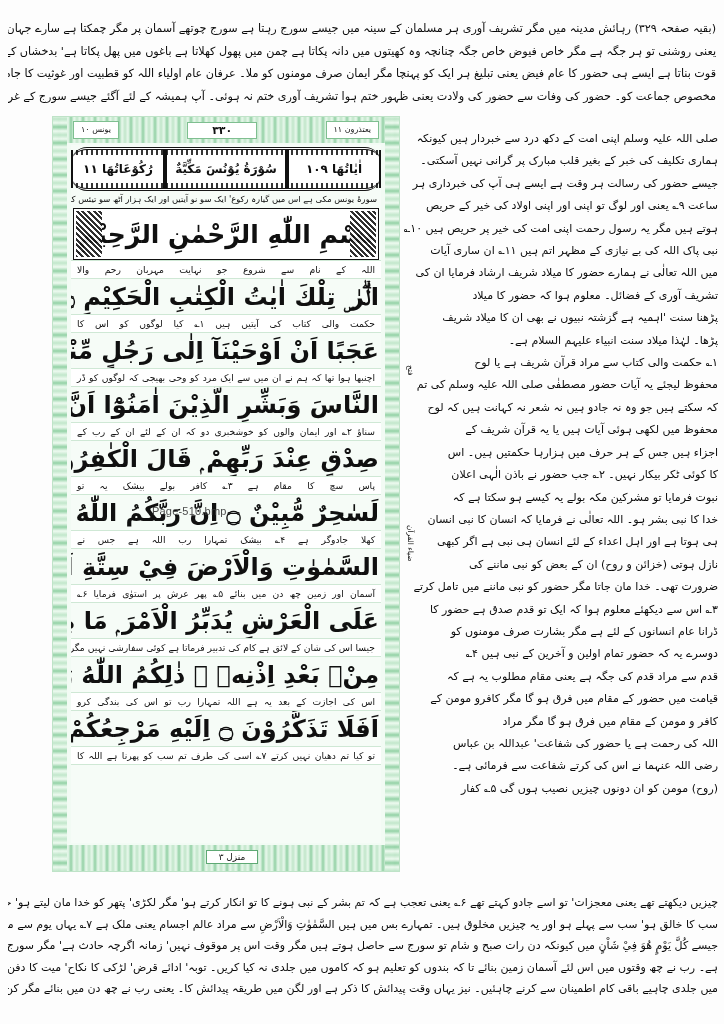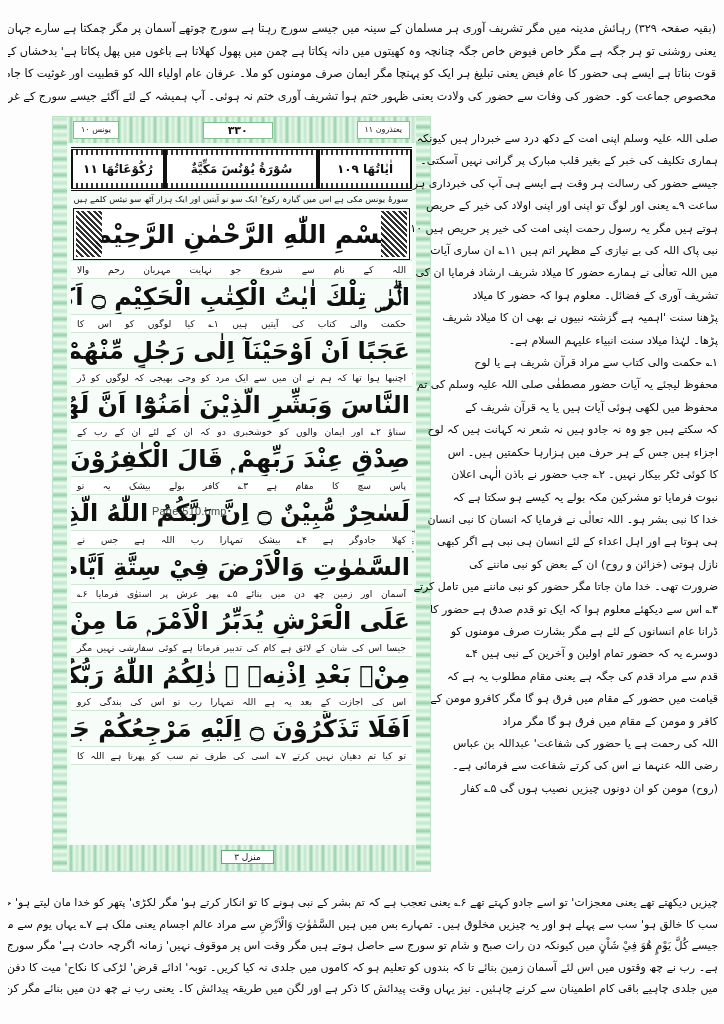--- a/index.html
+++ b/index.html
@@ -33,21 +33,21 @@
 
   
   #bottom-commentary{
     position:absolute;left:8px;top:892px;width:710px;
     font-size:11px;line-height:21.6px;
   }
   #bottom-commentary .cline{display:block;white-space:nowrap;overflow:hidden;}
 
   
   #quran-panel{
-    position:absolute;left:52px;top:116px;width:379px;height:756px;
+    position:absolute;left:52px;top:116px;width:348px;height:756px;
     background:#f2fbf4;
     border:1px solid #bfe3c8;
     box-sizing:border-box;
   }
   
   .frame-band{
     position:absolute;
     background:
       repeating-linear-gradient(90deg,
         #bfe6c9 0px,#e9f8ec 3px,#8fd0a2 6px,#e9f8ec 9px,#bfe6c9 12px),
@@ -88,21 +88,21 @@
   .inner{
     position:absolute;left:18px;right:18px;top:28px;bottom:28px;
     background:#f6fcf7;z-index:3;overflow:hidden;
   }
 
   
   .surah-bar{
     margin:2px 0 0 0;height:38px;position:relative;
     border-top:3px double #161616;border-bottom:3px double #161616;
     background:#ffffff;
-    display:flex;align-items:stretch;
+    display:flex;align-items:stretch;border-radius:16px;
   }
   .star-strip{
     position:absolute;left:0;right:0;height:5px;
     background:repeating-linear-gradient(90deg,#111 0 2px,transparent 2px 5px);
     opacity:.85;
   }
   .star-top{top:0;}
   .star-bot{bottom:0;}
   .surah-cell{
     flex:0 0 auto;border-right:2px solid #111;border-left:2px solid #111;
@@ -265,22 +265,22 @@
     <span class="cline">جیسے حضور کی رسالت ہر وقت ہے ایسے ہی آپ کی خبرداری ہر</span>
     <span class="cline">ساعت ۹؎ یعنی اور لوگ تو اپنی اور اپنی اولاد کی خیر کے حریص</span>
     <span class="cline">ہوتے ہیں مگر یہ رسول رحمت اپنی امت کی خیر پر حریص ہیں ۱۰؎</span>
     <span class="cline">نبی پاک اللہ کی بے نیازی کے مظہر اتم ہیں ۱۱؎ ان ساری آیات</span>
     <span class="cline">میں اللہ تعالٰی نے ہمارے حضور کا میلاد شریف ارشاد فرمایا ان کی</span>
     <span class="cline">تشریف آوری کے فضائل۔ معلوم ہوا کہ حضور کا میلاد</span>
     <span class="cline">پڑھنا سنت 'اہمیہ ہے گزشتہ نبیوں نے بھی ان کا میلاد شریف</span>
     <span class="cline">پڑھا۔ لہٰذا میلاد سنت انبیاء علیہم السلام ہے۔</span>
     <span class="cline">۱؎ حکمت والی کتاب سے مراد قرآن شریف ہے یا لوح</span>
     <span class="cline">محفوظ لیجئے یہ آیات حضور مصطفٰی صلی اللہ علیہ وسلم کی تم</span>
+    <span class="cline">کہ سکتے ہیں جو وہ نہ جادو ہیں نہ شعر نہ کہانت ہیں کہ لوح</span>
     <span class="cline">محفوظ میں لکھی ہوئی آیات ہیں یا یہ قرآن شریف کے</span>
-    <span class="cline">کہ سکتے ہیں جو وہ نہ جادو ہیں نہ شعر نہ کہانت ہیں کہ لوح</span>
     <span class="cline">اجزاء ہیں جس کے ہر حرف میں ہزارہا حکمتیں ہیں۔ اس</span>
     <span class="cline">کا کوئی ٹکر بیکار نہیں۔ ۲؎ جب حضور نے باذن الٰہی اعلان</span>
     <span class="cline">نبوت فرمایا تو مشرکین مکہ بولے یہ کیسے ہو سکتا ہے کہ</span>
     <span class="cline">خدا کا نبی بشر ہو۔ اللہ تعالٰی نے فرمایا کہ انسان کا نبی انسان</span>
     <span class="cline">ہی ہوتا ہے اور اہل اعداء کے لئے انسان ہی نبی ہے اگر کبھی</span>
     <span class="cline">نازل ہوتی (خزائن و روح) ان کے بعض کو نبی ماننے کی</span>
     <span class="cline">ضرورت تھی۔ خدا مان جاتا مگر حضور کو نبی ماننے میں تامل کرتے</span>
     <span class="cline">۳؎ اس سے دیکھئے معلوم ہوا کہ ایک تو قدم صدق ہے حضور کا</span>
     <span class="cline">ڈرانا عام انسانوں کے لئے ہے مگر بشارت صرف مومنوں کو</span>
     <span class="cline">دوسرے یہ کہ حضور تمام اولین و آخرین کے نبی ہیں ۴؎</span>

